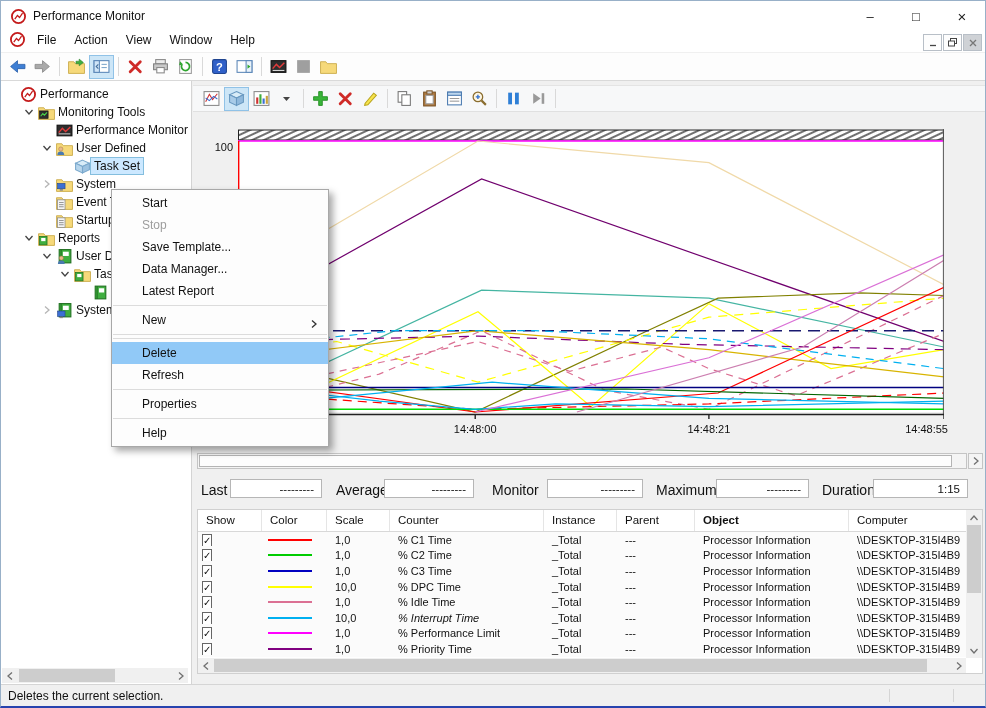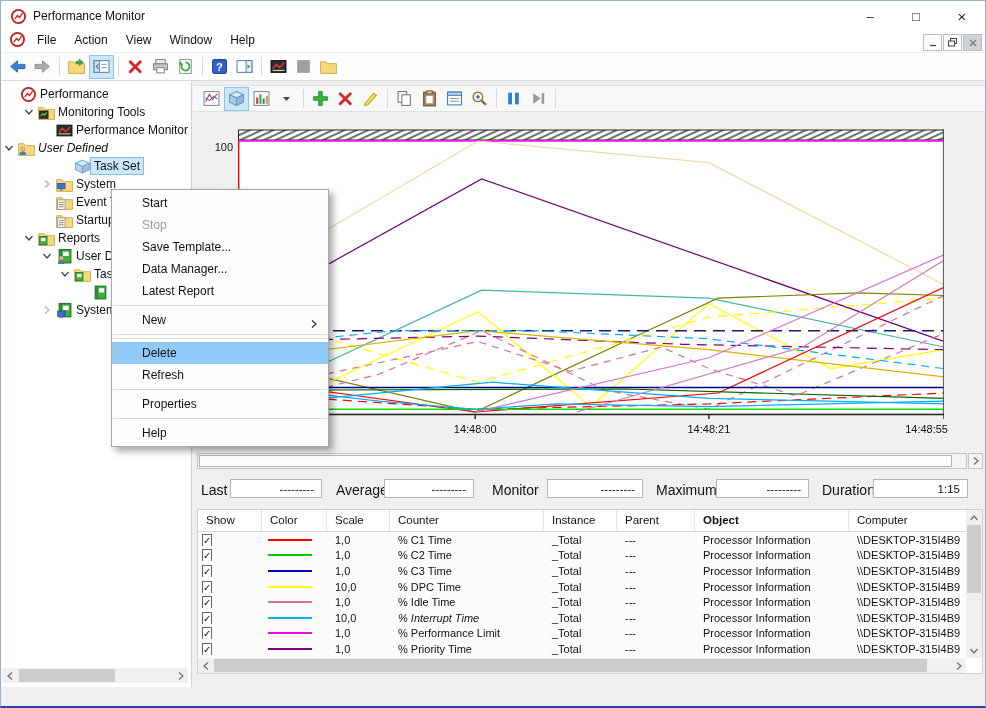--- a/index.html
+++ b/index.html
@@ -262,21 +262,21 @@
           <span class="chev"></span>
           <span class="ticon">
             <svg width="17" height="17" viewBox="0 0 16 16">
               <rect x="1" y="3" width="14" height="10" fill="#2d2d2d" stroke="#111"></rect>
               <path d="M2.5 10 L6 6 L9 9 L13.5 4.8" stroke="#e23b3b" fill="none" stroke-width="1.3"></path>
               <line x1="2.5" y1="11.2" x2="13.5" y2="11.2" stroke="#eee" stroke-width="0.8"></line>
             </svg>
           </span>
           <span class="tlabel">Performance Monitor</span>
         </div>
-        <div class="tree-row" style=" font-style: italic;">
+        <div class="tree-row" style="padding-left: 38px;">
           <span class="chev">
             <svg width="10" height="10" viewBox="0 0 10 10" style="transform:rotate(90deg)">
               <path d="M3 1.5 L7 5 L3 8.5" stroke="#444" stroke-width="1.3" fill="none"></path>
             </svg>
           </span>
           <span class="ticon">
             <svg width="17" height="17" viewBox="0 0 16 16">
               <path d="M0.5 3.5 h5 l1.3 1.8 H15.5 v9.2 H0.5 Z" fill="#f6d97a" stroke="#c9a845" stroke-width="0.8"></path>
               <circle cx="4.5" cy="8.5" r="2" fill="#e8b88a" stroke="#a87848" stroke-width="0.5"></circle>
               <path d="M1.3 14 a3.2 3.2 0 0 1 6.4 0 Z" fill="#4a7ab0"></path>
@@ -751,20 +751,25 @@
           </div>
         <div class="scroll-arrow" id="tbl-sb-right">
             <svg width="10" height="10" viewBox="0 0 10 10" style="transform:rotate(0deg)">
               <path d="M3 1.5 L7 5 L3 8.5" stroke="#707070" stroke-width="1.3" fill="none"></path>
             </svg>
           </div>
       </div>
     </div>
   </div>
 
+  <div class="statusbar">
+    <span class="stext">Deletes the current selection.</span>
+    <div class="status-div" style="left:888px;"></div>
+    <div class="status-div" style="left:952px;"></div>
+  </div>
 
   <div class="context-menu" id="ctx-menu">
       <div class="cm-item">Start</div>
       <div class="cm-item dis">Stop</div>
       <div class="cm-item">Save Template...</div>
       <div class="cm-item">Data Manager...</div>
       <div class="cm-item">Latest Report</div>
       <div class="cm-sep"></div>
       <div class="cm-item">New<span class="cm-arrow"><svg width="10" height="10" viewBox="0 0 10 10" style="transform:rotate(0deg)">
             <path d="M3 1.5 L7 5 L3 8.5" stroke="#333" stroke-width="1.3" fill="none"></path>

